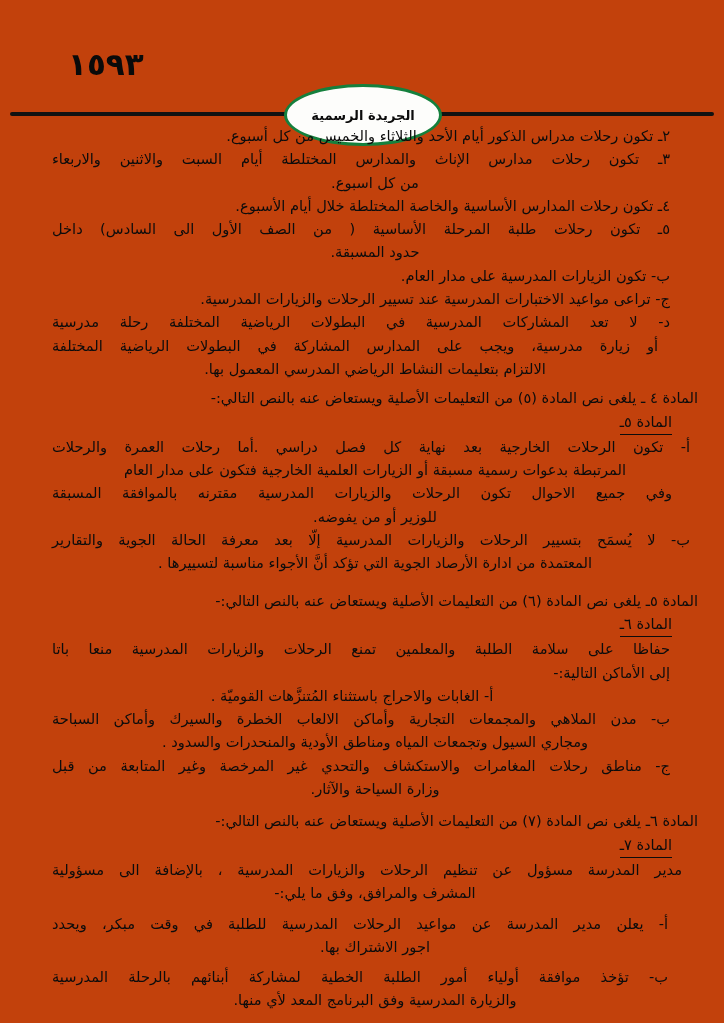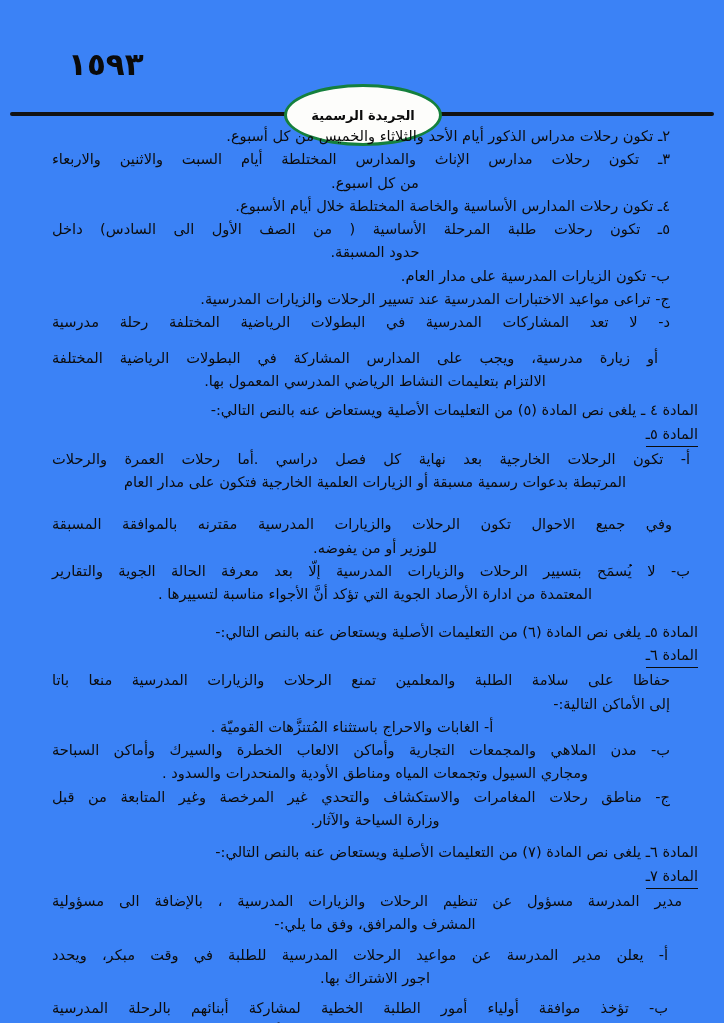--- a/index.html
+++ b/index.html
@@ -1,19 +1,19 @@
 <!DOCTYPE html>
 <html lang="ar" dir="rtl"><head>
 <meta charset="utf-8">
 <style>
   html,body{margin:0;padding:0;}
   .page{
     position:relative;
     width:724px;height:1023px;
-    background:#3b82f6;
+    background:#c2410c;
     font-family:"DejaVu Sans",sans-serif;
     color:#0c0c0c;
     overflow:hidden;
     direction:rtl;
   }
   
   .pagenum{
     position:absolute;left:68px;top:46px;
     font-size:31px;font-weight:bold;color:#0a0a0a;
     letter-spacing:2px;
@@ -34,27 +34,27 @@
     position:absolute;top:124px;right:26px;left:52px;
     font-size:14.6px;font-weight:normal;line-height:23.3px;
     direction:rtl;text-align:right;
   }
   .ln{min-height:23.3px;}
   .r{text-align:right;}
   .c{text-align:center;}
   .j{text-align:justify;text-align-last:justify;}
   .i8 {padding-right:8px;}
   .i16{padding-right:16px;}
-  .i26{padding-right:26px;margin-top:19px;}
+  .i26{padding-right:26px;}
   .i28{padding-right:28px;}
   .i30{padding-right:30px;margin-top:7px;}
-  .i40{padding-right:40px;margin-top:12px;}
+  .i40{padding-right:40px;}
   .i46{padding-right:46px;text-align:center;}
   .u{border-bottom:1.6px solid #0c0c0c;padding-bottom:1px;}
-  .mr26{display:inline-block;}
+  .mr26{margin-right:26px;display:inline-block;}
   .gap6{height:6px;}
   .gap9{height:9px;}
   .gap14{height:14px;}
 </style>
 </head>
 <body>
 
 <div class="page">
 
   <div class="pagenum">١٥٩٣</div>

